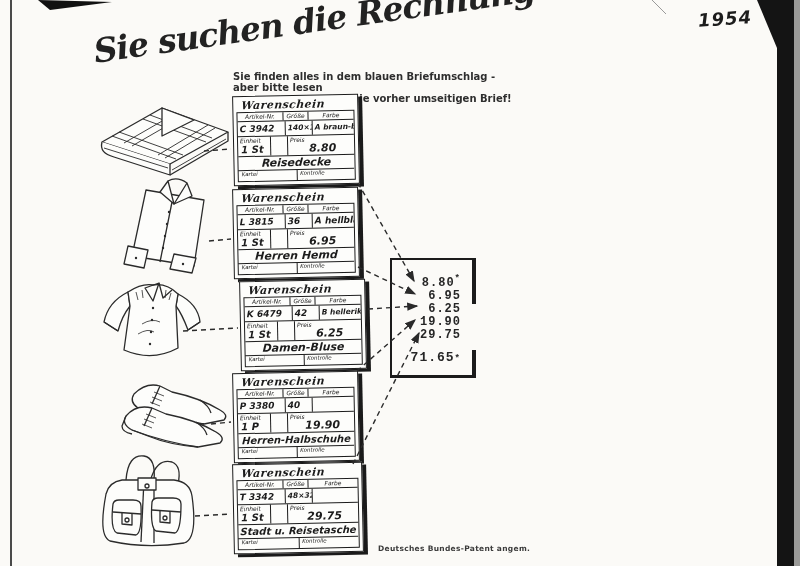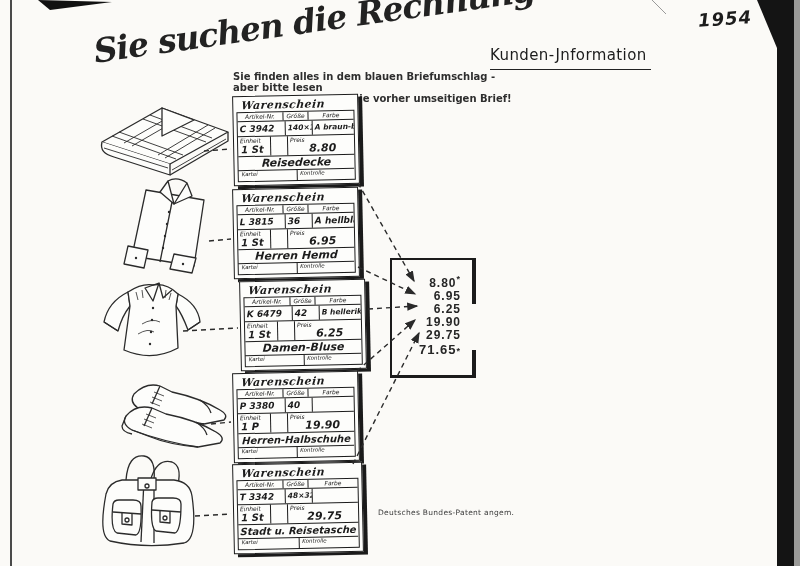--- a/index.html
+++ b/index.html
@@ -44,43 +44,42 @@
   .name{height:13px;border-bottom:1px solid #1c1c1c;text-align:center;font-size:11px;
         line-height:13px;transform:skewX(-4deg);white-space:nowrap;}
   .bottom2{height:10px;}
   .bottom2 .c{width:50%;font-style:italic;font-size:5.5px;line-height:7px;padding-left:3px;}
   
   .sumbox{position:absolute;left:390px;top:258px;width:80px;height:115px;
         border:2px solid #1b1b1b;border-right:none;border-bottom-width:3px;background:transparent;}
   .sumbox .rb1{position:absolute;right:-4px;top:-2px;width:4px;height:46px;background:#1b1b1b;}
   .sumbox .rb2{position:absolute;right:-4px;bottom:-3px;width:4px;height:28px;background:#1b1b1b;}
   .amts{position:absolute;top:13px;right:11px;text-align:right;
-        font-family:Liberation Sans, sans-serif;font-weight:bold;color:#262626;}
+        font-family:Liberation Mono, monospace;font-weight:bold;color:#262626;}
   .amt{font-size:12px;line-height:13px;letter-spacing:1px;}
   .amt sup{font-size:9px;}
-  .total{font-size:13px;letter-spacing:1px;}
+  .total{margin-top:8px;font-size:13px;letter-spacing:1px;}
   .total .st{font-size:9px;}
   
   .prod{position:absolute;}
-  .footer-note{position:absolute;left:378px;top:508px;font-size:7.5px;font-weight:normal;
+  .footer-note{position:absolute;left:378px;top:544px;font-size:7.5px;font-weight:bold;
         color:#3b3b3b;letter-spacing:.3px;}
   .overlay{position:absolute;left:0;top:0;pointer-events:none;}
 </style>
 </head>
 <body>
 
 <div class="page">
 
   <div class="edge-line-left"></div>
   <div class="band-right"></div>
   <div class="band-right2"></div>
 
   <div class="script-title">Sie suchen die Rechnung ?</div>
   <div class="year">1954</div>
-  <div class="kinfo">Kunden-Jnformation</div>
   <div class="subtitle">
     <span>Sie finden alles in dem blauen Briefumschlag - aber bitte lesen</span>
     <span class="l2">Sie vorher umseitigen Brief!</span>
   </div>
 
   <svg class="prod" style="left:88px;top:98px" width="152" height="80" viewBox="0 0 152 80">
     <g stroke="#2b2b2b" fill="#fdfdfb" stroke-width="1.3" stroke-linejoin="round">
       <path d="M14,44 L74,10 L140,34 L82,66 Z"></path>
       <path d="M14,44 C12,52 16,56 26,59 L82,77 L82,66"></path>
       <path d="M82,77 L140,43 L140,34" fill="none"></path>

